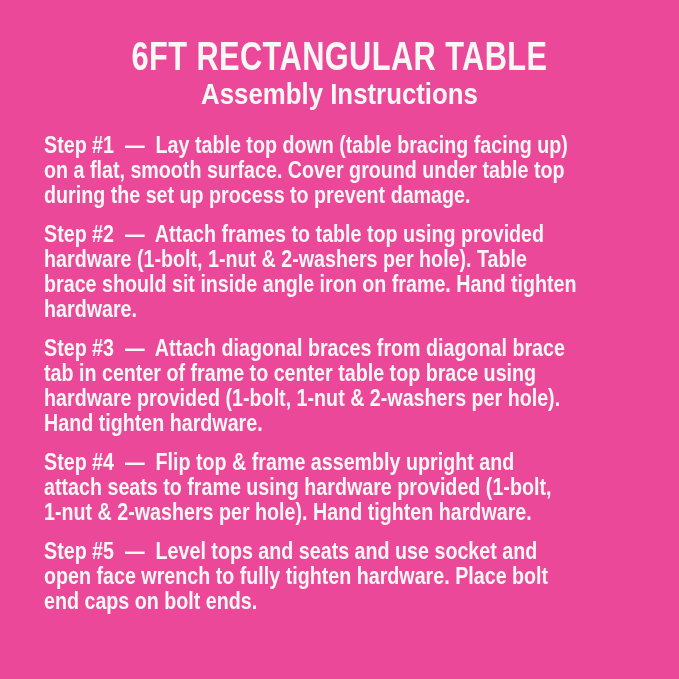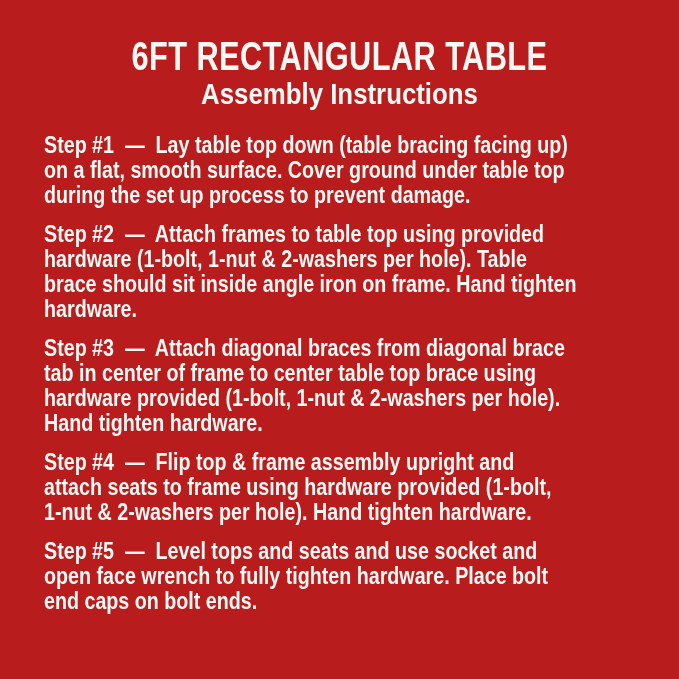--- a/index.html
+++ b/index.html
@@ -10,21 +10,21 @@
     width: 679px;
     height: 679px;
     background: #000000;
     overflow: hidden;
     font-family: "Liberation Sans", sans-serif;
   }
   .poster {
     position: relative;
     width: 679px;
     height: 679px;
-    background: #b91c1c;
+    background: #ec4899;
     color: #f7f7f4;
     font-weight: 700;
     overflow: hidden;
   }
   .title {
     position: absolute;
     top: 34px;
     left: 0;
     width: 679px;
     text-align: center;

